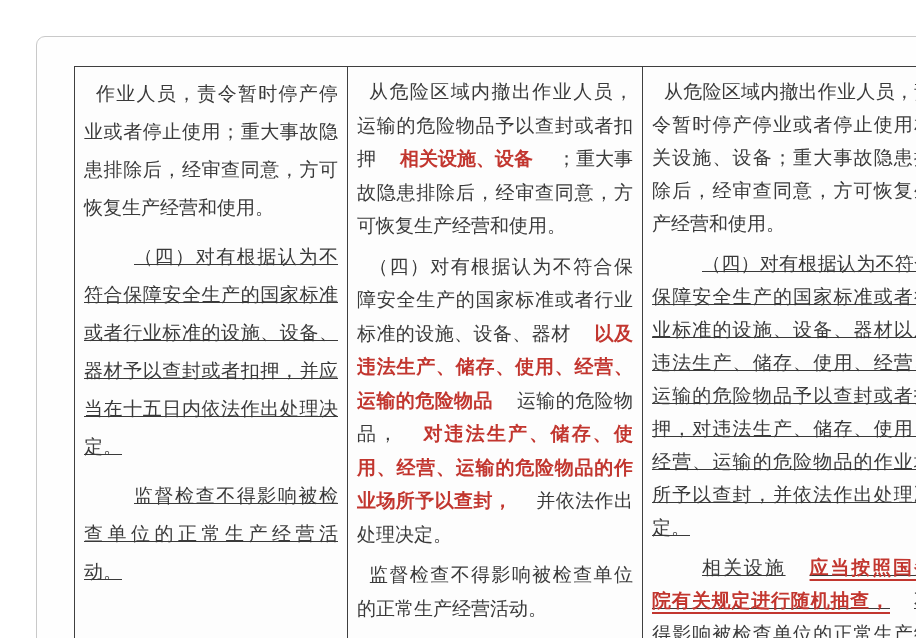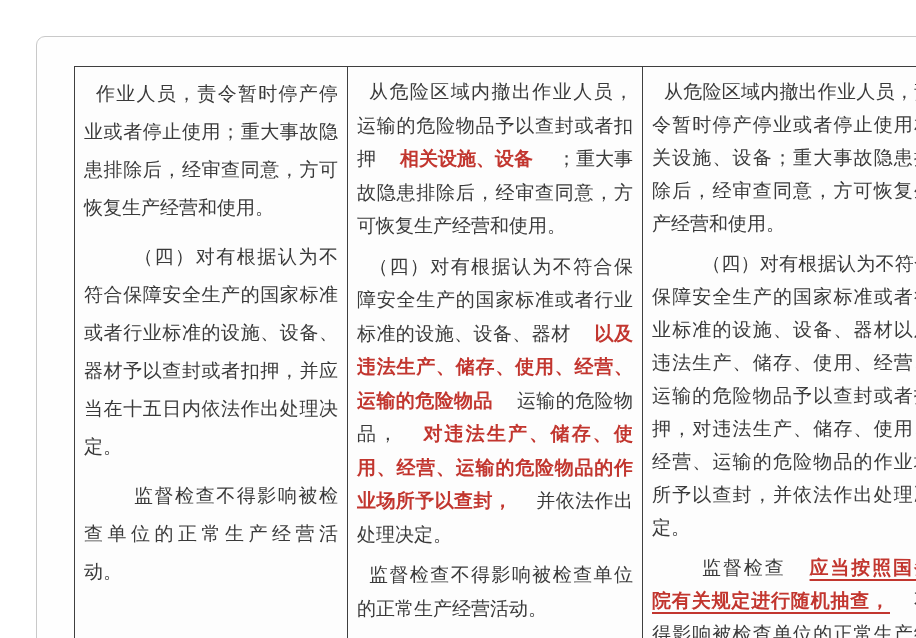--- a/index.html
+++ b/index.html
@@ -35,21 +35,21 @@
     background: #fdfdfd;
   }
   tr.body-row td { height: 475px; }
 
   td.col-1 { line-height: 38px; }
   td.col-2 { line-height: 33.5px; }
   td.col-3 { line-height: 33px; }
 
   p.para { margin: 0 0 7px 0; }
   td.col-1 p.para { margin-bottom: 11px; }
-  p.para.indent { text-indent: 2em; }
+  p.para.indent { text-indent: 2em; text-decoration: underline; }
   p.para:last-child { margin-bottom: 0; }
 
   .seg { color: inherit; }
   .seg.red { color: #c2362f; font-weight: bold; }
   .seg.underline {
     text-decoration: underline;
     text-underline-offset: 5px;
     text-decoration-thickness: 1.5px;
   }
   .seg.red.underline { text-decoration-color: #c2362f; }
@@ -82,20 +82,20 @@
             <p class="para indent"><span class="seg">监督检查不得影响被检查单位的正常生产经营活动。</span></p>
           </td>
         <td class="col-2">
             <p class="para"><span class="seg">从危险区域内撤出作业人员，运输的危险物品予以查封或者扣押</span><span class="seg red">相关设施、设备</span><span class="seg">；重大事故隐患排除后，经审查同意，方可恢复生产经营和使用。</span></p>
             <p class="para"><span class="seg">（四）对有根据认为不符合保障安全生产的国家标准或者行业标准的设施、设备、器材</span><span class="seg red">以及违法生产、储存、使用、经营、运输的危险物品</span><span class="seg">运输的危险物品，</span><span class="seg red">对违法生产、储存、使用、经营、运输的危险物品的作业场所予以查封，</span><span class="seg">并依法作出处理决定。</span></p>
             <p class="para"><span class="seg">监督检查不得影响被检查单位的正常生产经营活动。</span></p>
           </td>
         <td class="col-3">
             <p class="para"><span class="seg">从危险区域内撤出作业人员，责令暂时停产停业或者停止使用相关设施、设备；重大事故隐患排除后，经审查同意，方可恢复生产经营和使用。</span></p>
             <p class="para indent"><span class="seg">（四）对有根据认为不符合保障安全生产的国家标准或者行业标准的设施、设备、器材以及违法生产、储存、使用、经营、运输的危险物品予以查封或者扣押，对违法生产、储存、使用、经营、运输的危险物品的作业场所予以查封，并依法作出处理决定。</span></p>
-            <p class="para indent"><span class="seg">监督检查</span><span class="seg red underline">应当按照国务院有关规定进行随机抽查，</span><span class="seg">不得影响被检查单位的正常生产经营活动。</span></p>
+            <p class="para indent"><span class="seg">相关设施</span><span class="seg red underline">应当按照国务院有关规定进行随机抽查，</span><span class="seg">不得影响被检查单位的正常生产经营活动。</span></p>
           </td>
       </tr>
 
     </tbody>
   </table>
 
 </div>
 
 </body></html>

